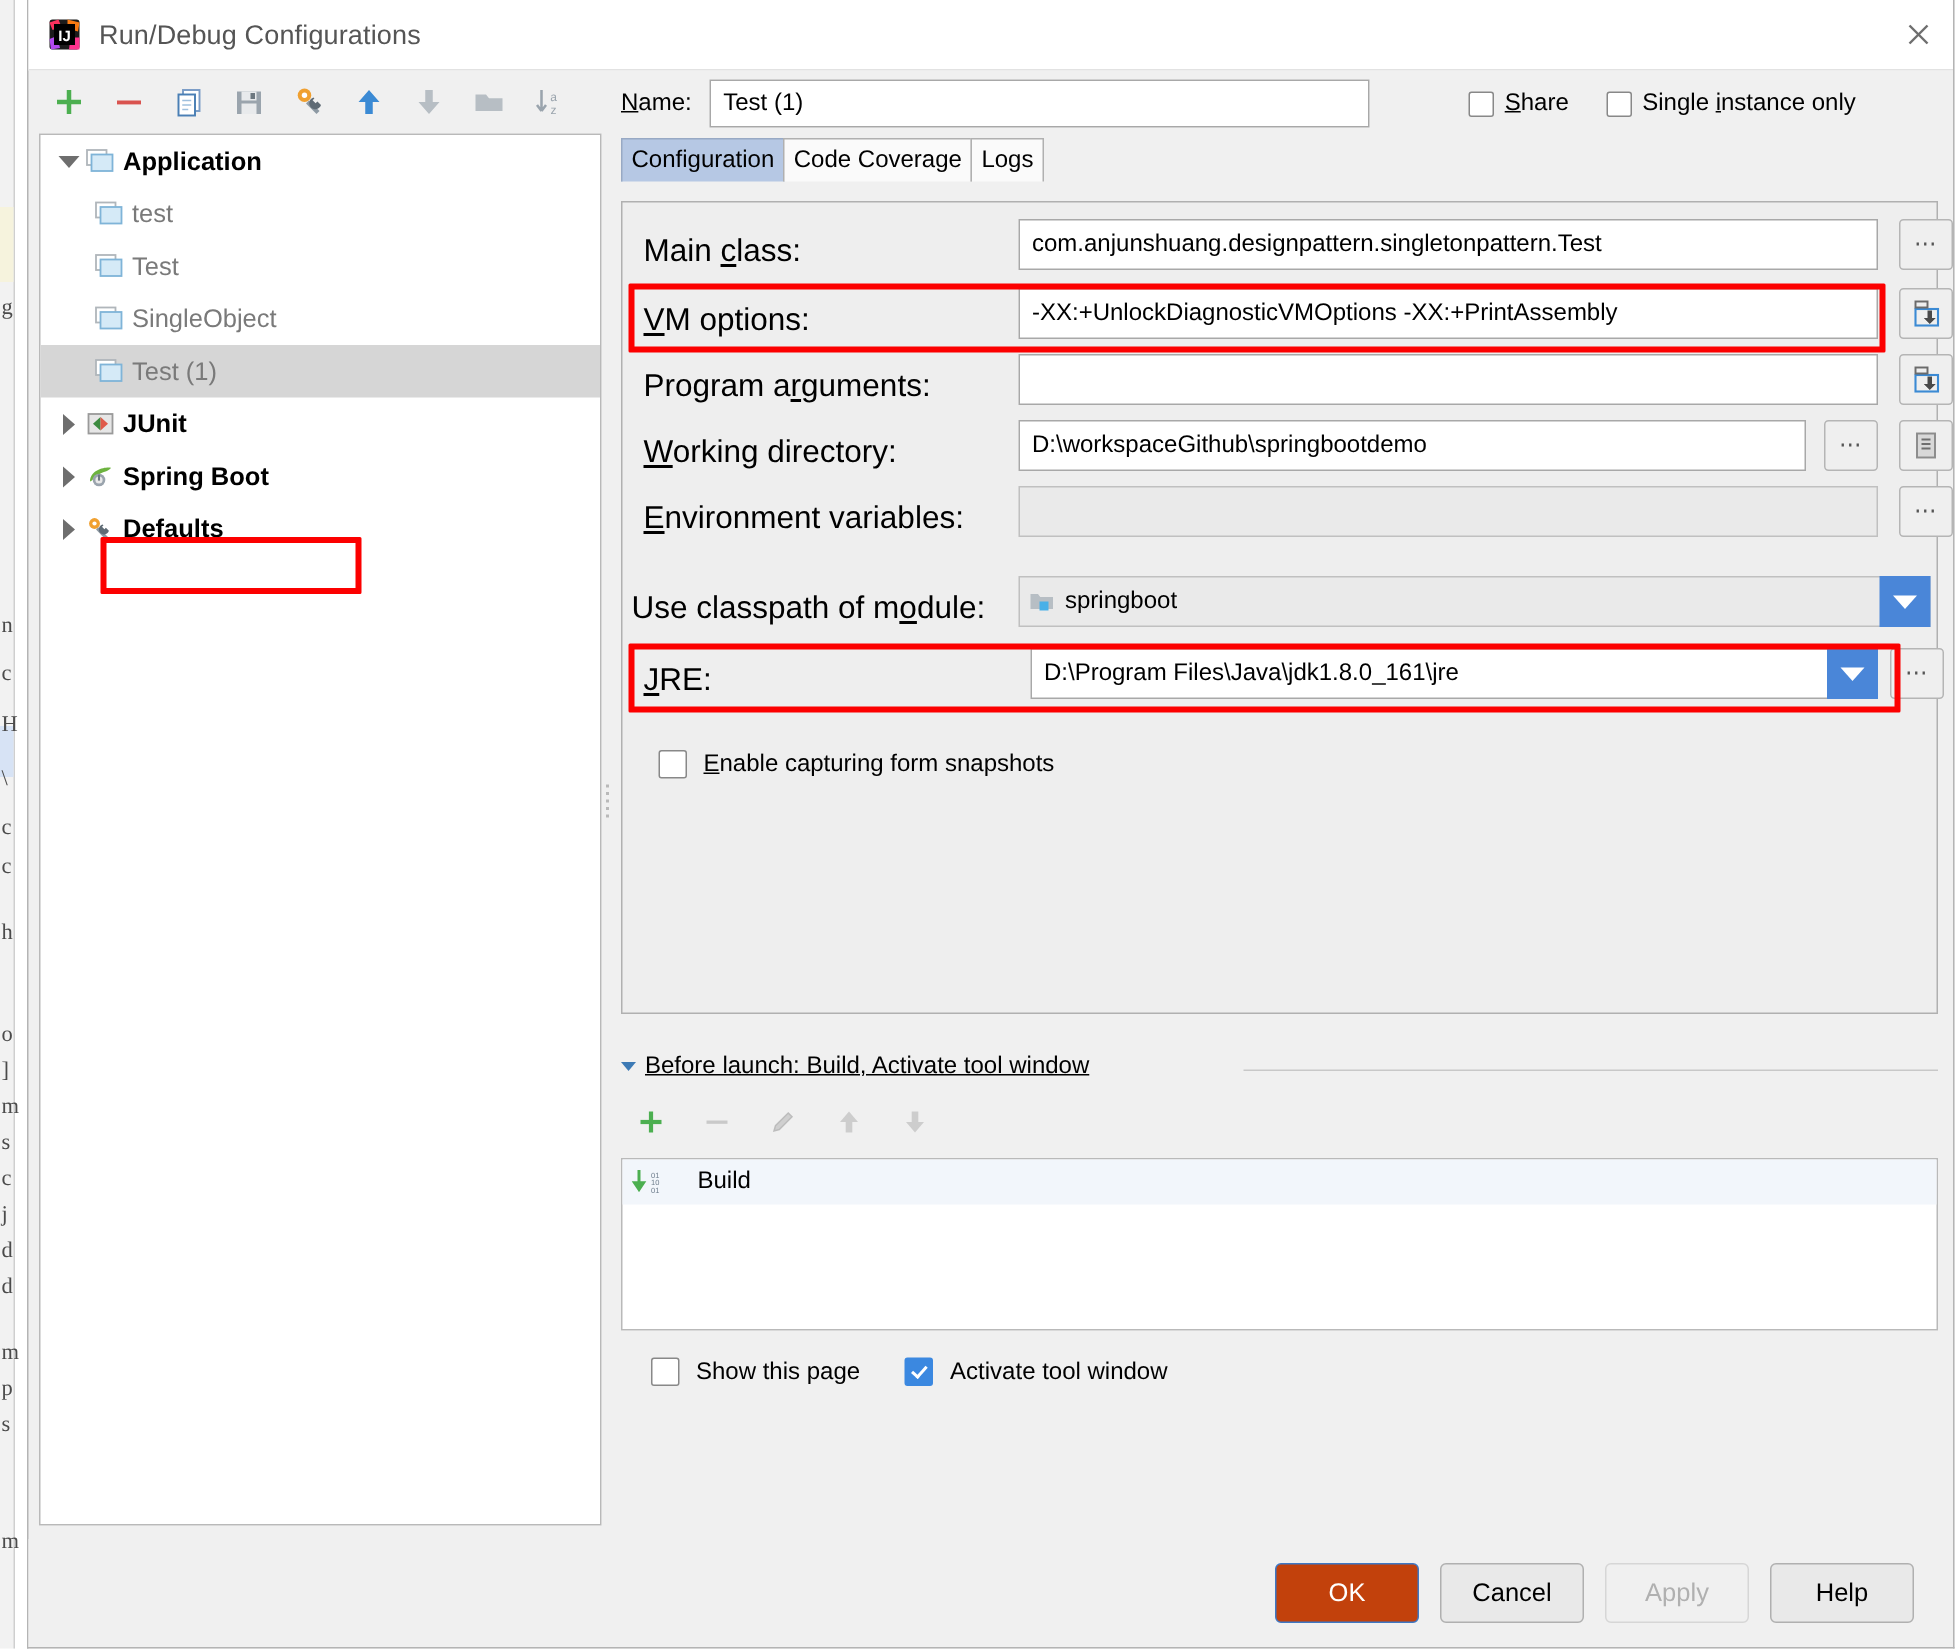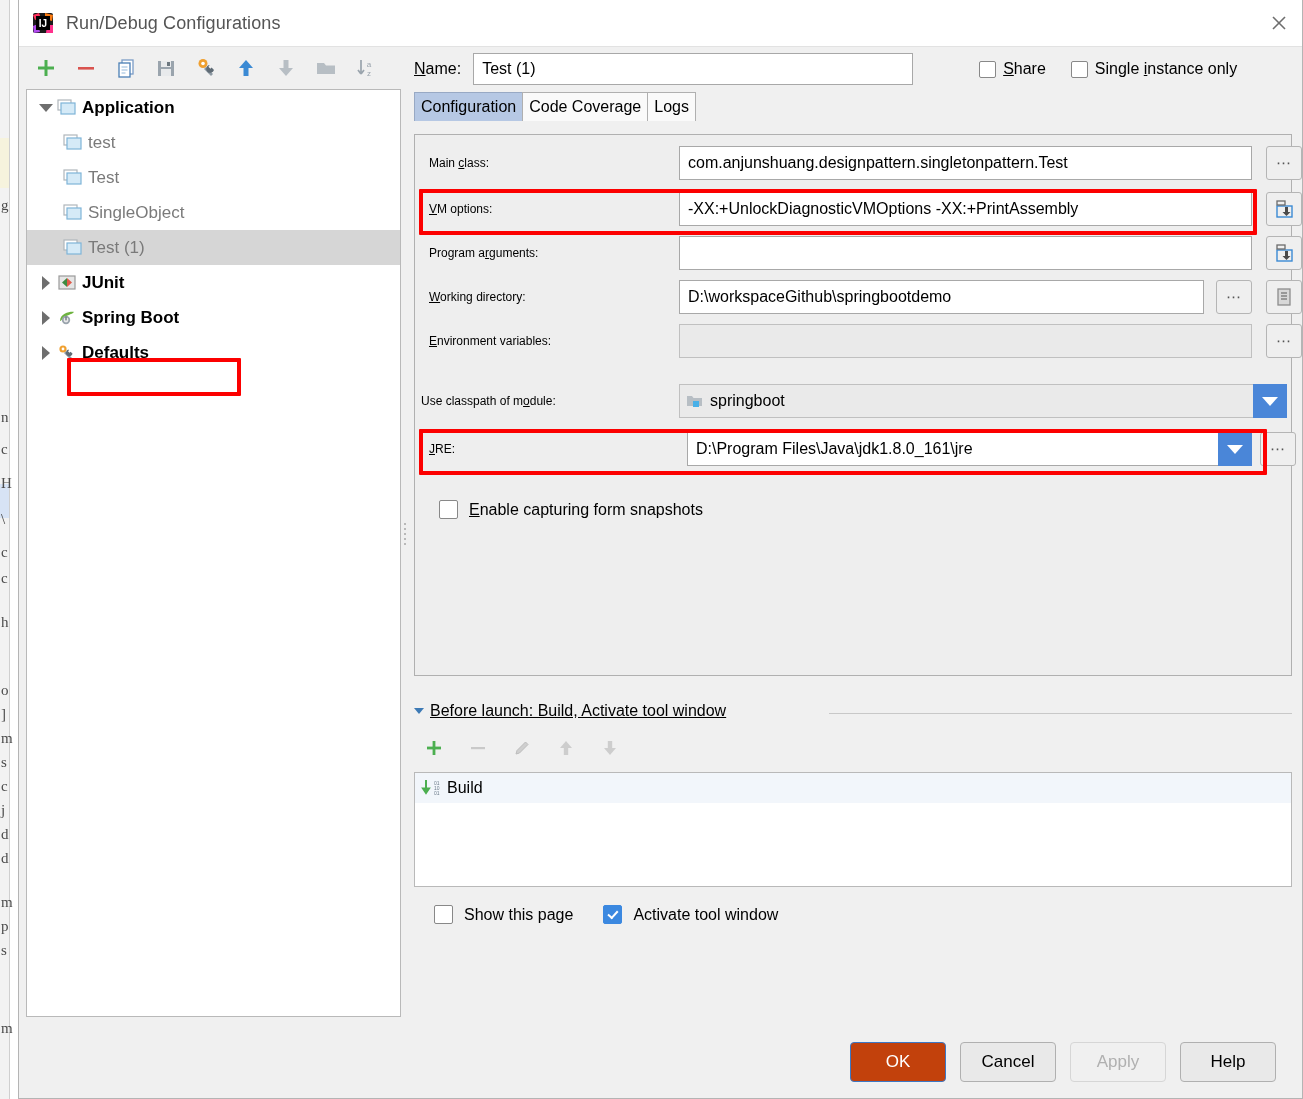--- a/index.html
+++ b/index.html
@@ -153,21 +153,21 @@
     height: 29px; padding: 0 6px; display: flex; align-items: center;
     font-size: 16px; border: 1px solid #b0b0b0; border-bottom: none;
     background: #fafafa; margin-right: -1px; cursor: default; box-sizing: border-box;
   }
   .tab.active { background: #b6c8e4; border-color: #98a9c4; }
 
   .form {
     position: absolute; left: 5px; top: 87px; width: 878px; height: 542px;
     background: #eeeeee; border: 1px solid #b0b0b0; box-sizing: border-box;
   }
-  .flabel { font-size: 12px; color: #000; position: absolute; }
+  .flabel { font-size: 21px; color: #000; position: absolute; }
   .finput {
     position: absolute; height: 34px; background: #ffffff;
     border: 1px solid #a8a8a8; box-sizing: border-box;
     display: flex; align-items: center; padding-left: 8px;
     font-size: 16px; overflow: hidden; white-space: nowrap;
   }
   .finput.disabled { background: #eaeaea; border-color: #c0c0c0; }
   .sq-btn {
     position: absolute; height: 34px; width: 36px; background: #efefef;
     border: 1px solid #b5b5b5; border-radius: 3px; box-sizing: border-box;
@@ -200,21 +200,21 @@
   .bl-toolbar {
     position: absolute; left: 12px; top: 688px; display: flex;
     align-items: center; gap: 18px;
   }
   .bl-list {
     position: absolute; left: 5px; top: 725px; width: 878px; height: 115px;
     background: #ffffff; border: 1px solid #b9b9b9; box-sizing: border-box;
   }
   .bl-item {
     height: 30px; background: #f2f6fb; display: flex; align-items: center;
-    padding-left: 6px; gap: 6px; font-size: 16px; cursor: default;
+    padding-left: 6px; gap: 24px; font-size: 16px; cursor: default;
   }
   .bottom-cbs {
     position: absolute; left: 25px; top: 858px; display: flex;
     align-items: center; gap: 30px;
   }
 
   
   .footer {
     position: absolute; left: 0; right: 0; bottom: 0; height: 72px;
     display: flex; align-items: center; justify-content: flex-end;

